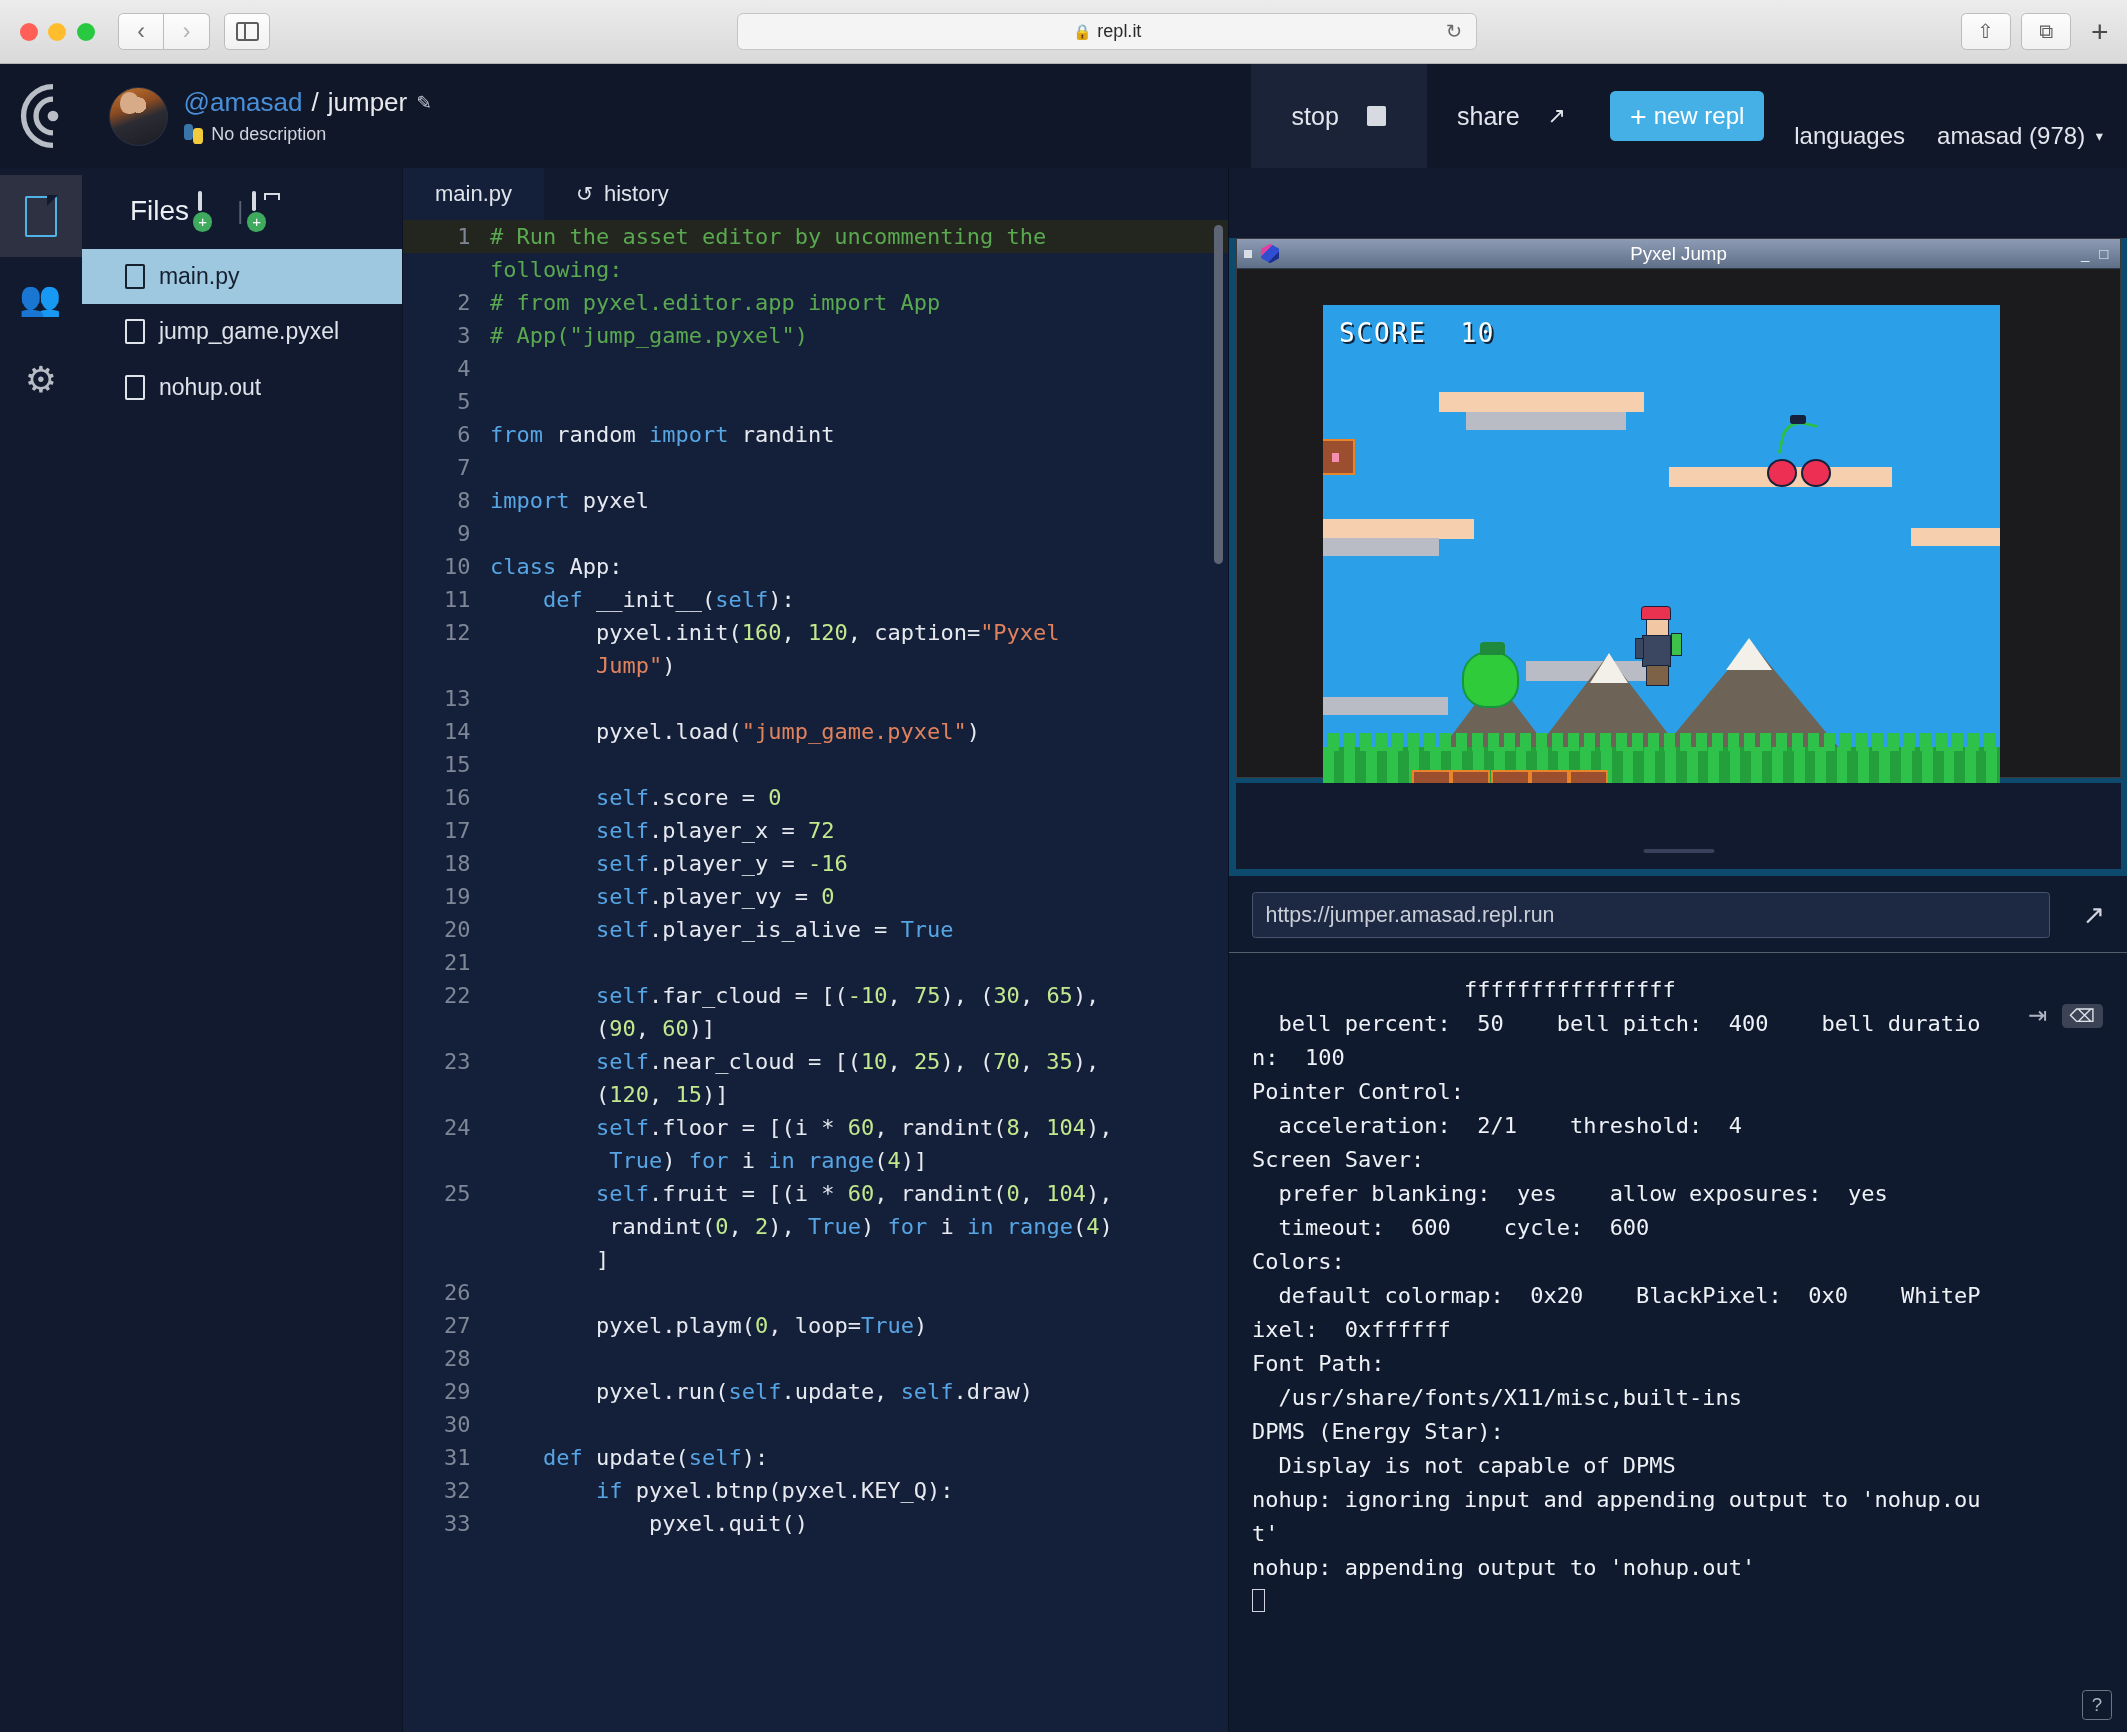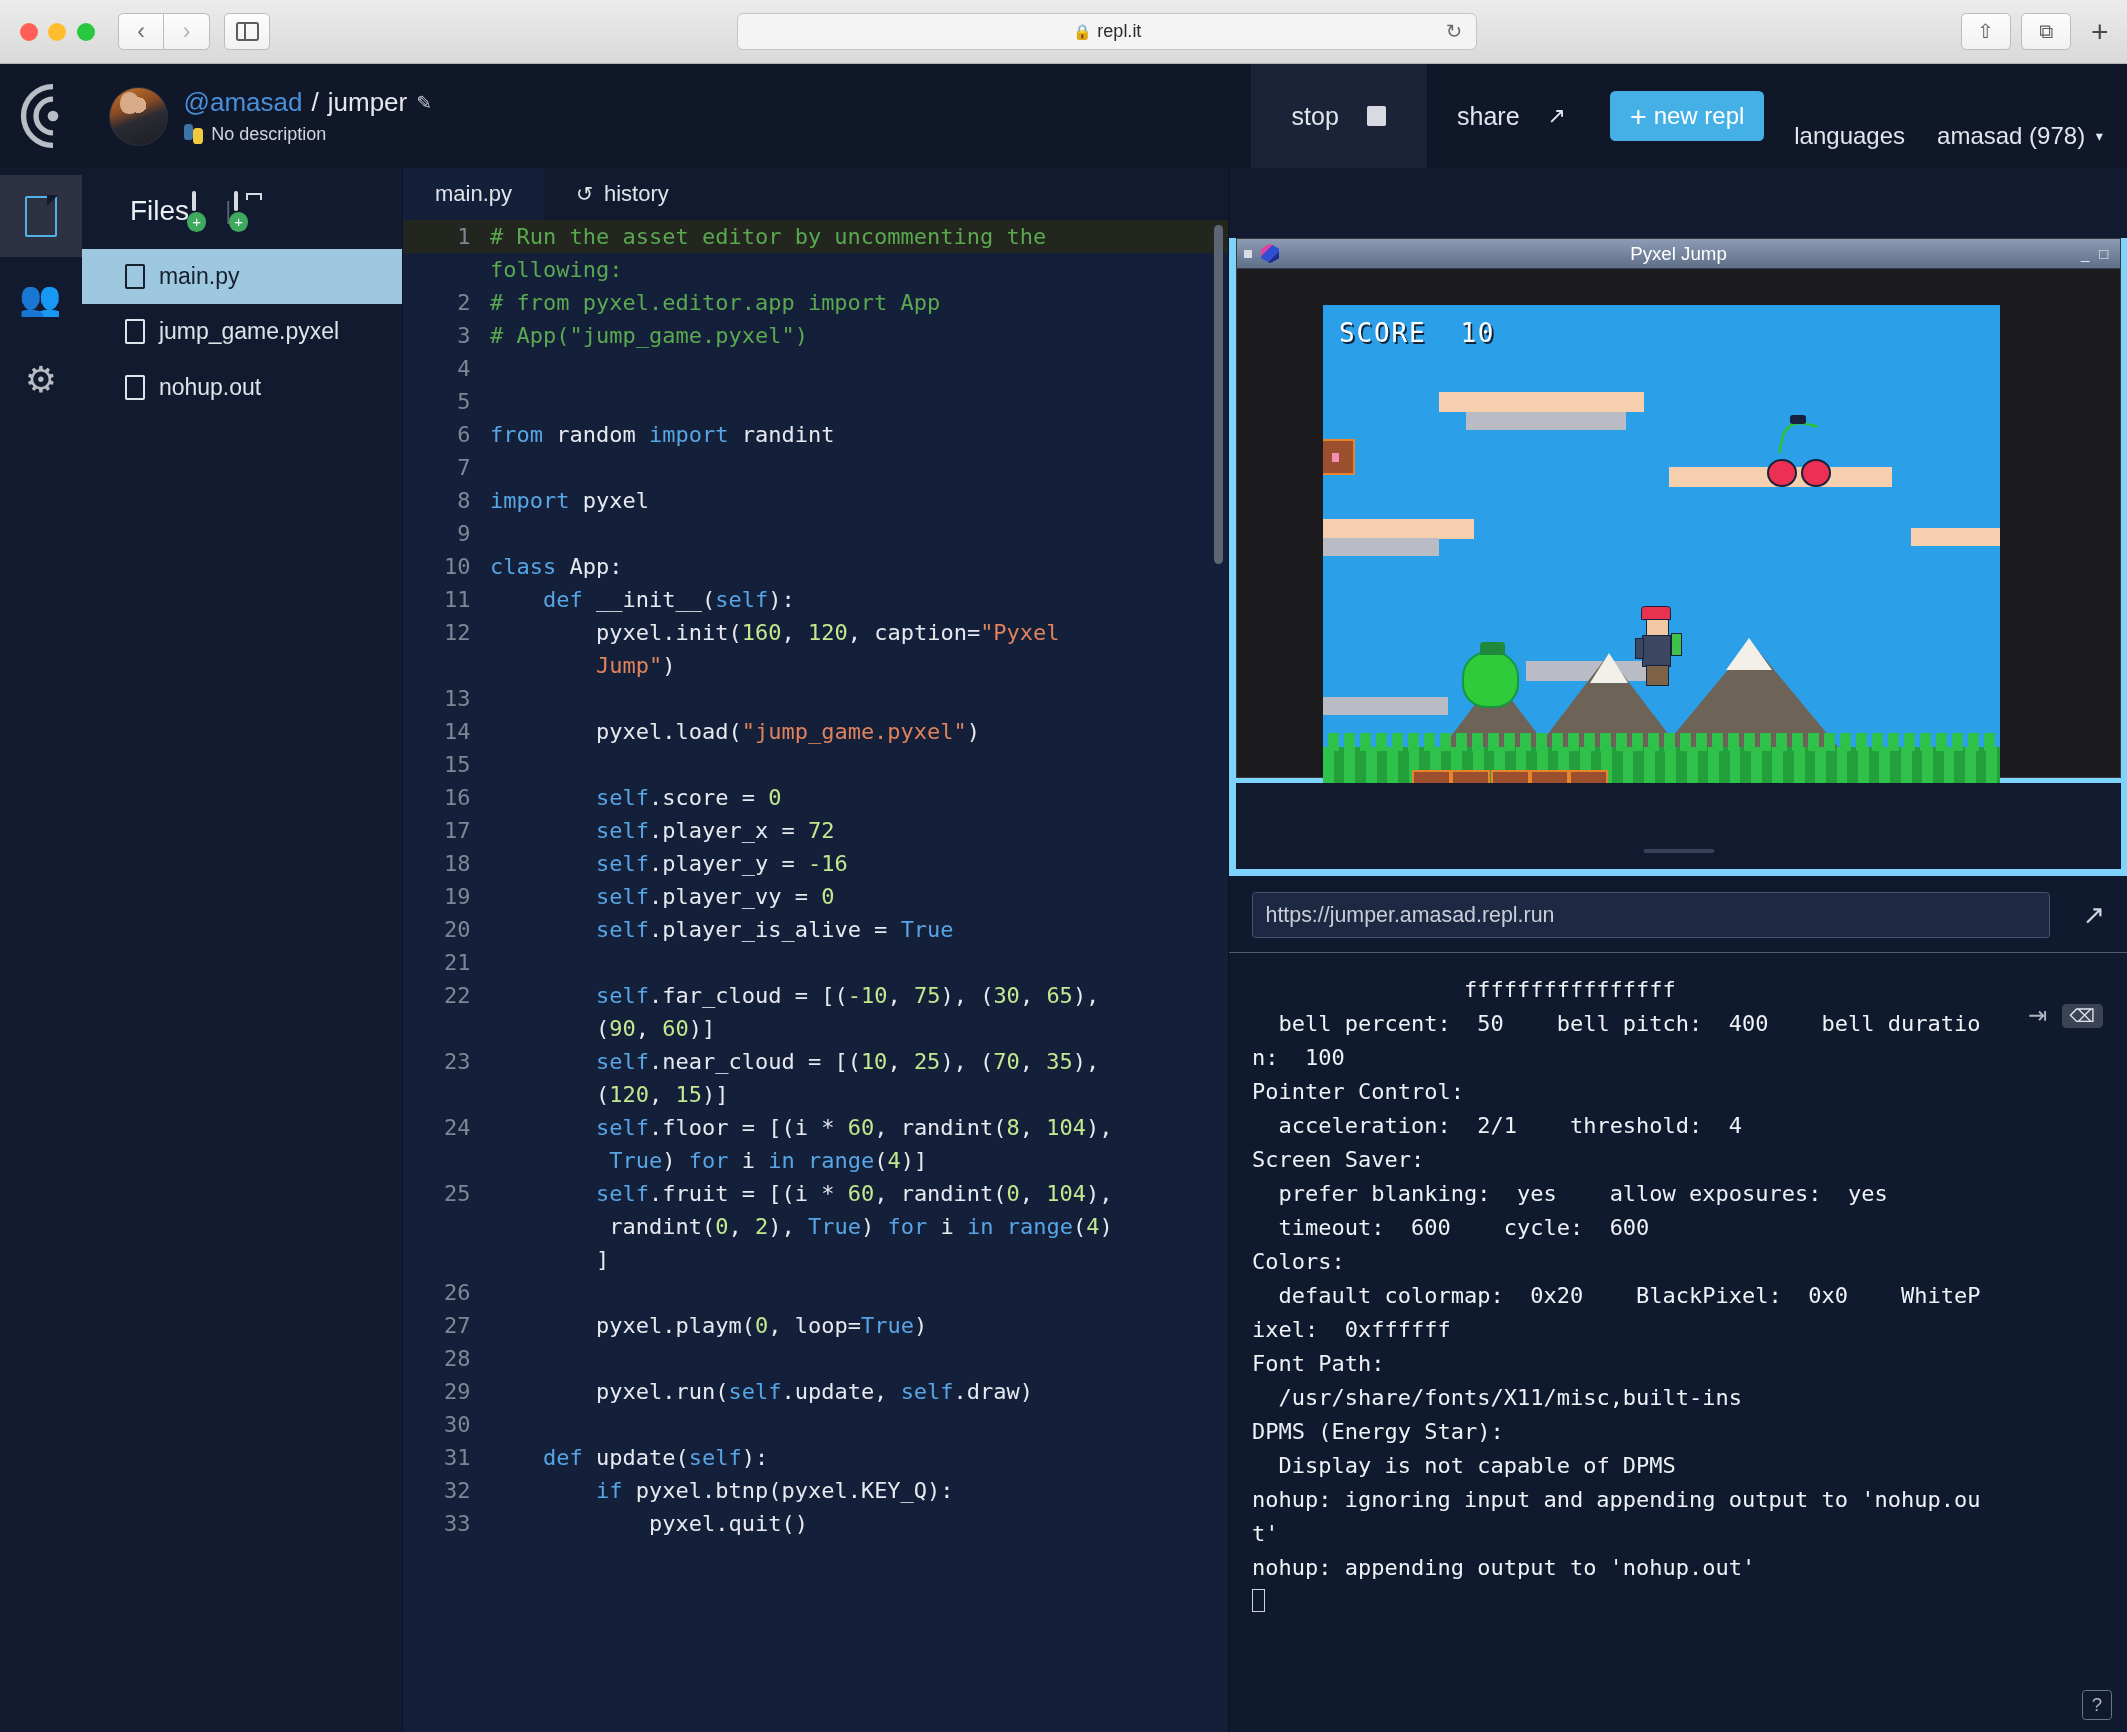--- a/index.html
+++ b/index.html
@@ -127,21 +127,21 @@
   .rail { width: 82px; background: #111a2e; display: flex; flex-direction: column; align-items: center; padding-top: 7.1px; }
   .rail-item { width: 82px; height: 82px; display:flex; align-items:center; justify-content:center; }
   .rail-item.active { background: #2d3142; }
   .doc-glyph { width: 32px; height: 41px; border: 2.7px solid #4fb3e8; border-radius: 1.8px; position: relative; }
   .doc-glyph::after { content:""; position:absolute; right:-2.7px; top:-2.7px; border-left: 11.6px solid #111a2e; border-bottom: 11.6px solid transparent; }
   .people-glyph { color:#b7bbc4; font-size: 34px; line-height: 1; }
   .gear-glyph { color:#b7bbc4; font-size: 36px; line-height: 1; }
 
   
   .files { width: 321px; background: #111a2e; border-right: 0.9px solid #0c1324; }
-  .files-head { display: flex; align-items: center; gap: 3px; padding: 25px 0 19.6px 48px; }
+  .files-head { display: flex; align-items: center; gap: 9px; padding: 25px 0 19.6px 48px; }
   .files-title { color: #eceff4; font-size: 28px; }
   .add-glyph { position: relative; width: 30px; height: 36px; }
   .add-glyph .sheet { width: 25px; height: 32px; border: 2.2px solid #d7dae1; border-radius: 1.8px; }
   .add-glyph .sheet::after { content:""; position:absolute; right:2.7px; top:-0.9px; border-left: 9px solid #111a2e; border-bottom: 9px solid transparent; }
   .add-glyph .folder { width: 28.5px; height: 23px; border: 2.2px solid #d7dae1; border-radius: 1.8px; margin-top: 7.1px; }
   .add-glyph .folder::before { content:""; position:absolute; top:0px; right:1.8px; width:12.5px; height:5.3px; border:2.2px solid #d7dae1; border-bottom:none; }
   .add-glyph .badge {
     position: absolute; left: -5.3px; bottom: -2.7px;
     width: 19.6px; height: 19.6px; border-radius: 50%;
     background: #3faa5e; color:#fff; font-size: 15px;
@@ -171,21 +171,21 @@
   .kw { color: #57a5e4; }
   .st { color: #e0825c; }
   .nu { color: #c3e88d; }
   .slf { color: #57a5e4; }
   .fn { color: #e6e9ef; }
 
   .v-scroll { position:absolute; right: 5.3px; top: 5.3px; width: 9px; height: 339px; background: #5d6473; border-radius: 5.3px; }
 
   
   .right-col { width: 900px; display: flex; flex-direction: column; background: #0e1626; border-left: 0.9px solid #0a1120; }
-  .vnc { flex: none; height: 708px; background: #7dd3fc; position: relative; }
+  .vnc { flex: none; height: 708px; background: #0c4a6e; position: relative; }
   .vnc-topstrip { height: 70px; background: #111a2e; }
   .xwin { position: absolute; left: 7.1px; right: 7.1px; top: 70px; bottom: 98px; background: #1b1b1d; border: 0.9px solid #3a3a3d; }
   .xtitle {
     height: 30px;
     background: linear-gradient(#8d9cb4, #5f6f88);
     display: flex; align-items: center; justify-content: center;
     color: #fff; font-size: 18.7px; position: relative;
     border-bottom: 0.9px solid #2f3a4a;
   }
   .xt-left { position:absolute; left: 7.1px; display:flex; align-items:center; gap: 9px; }

